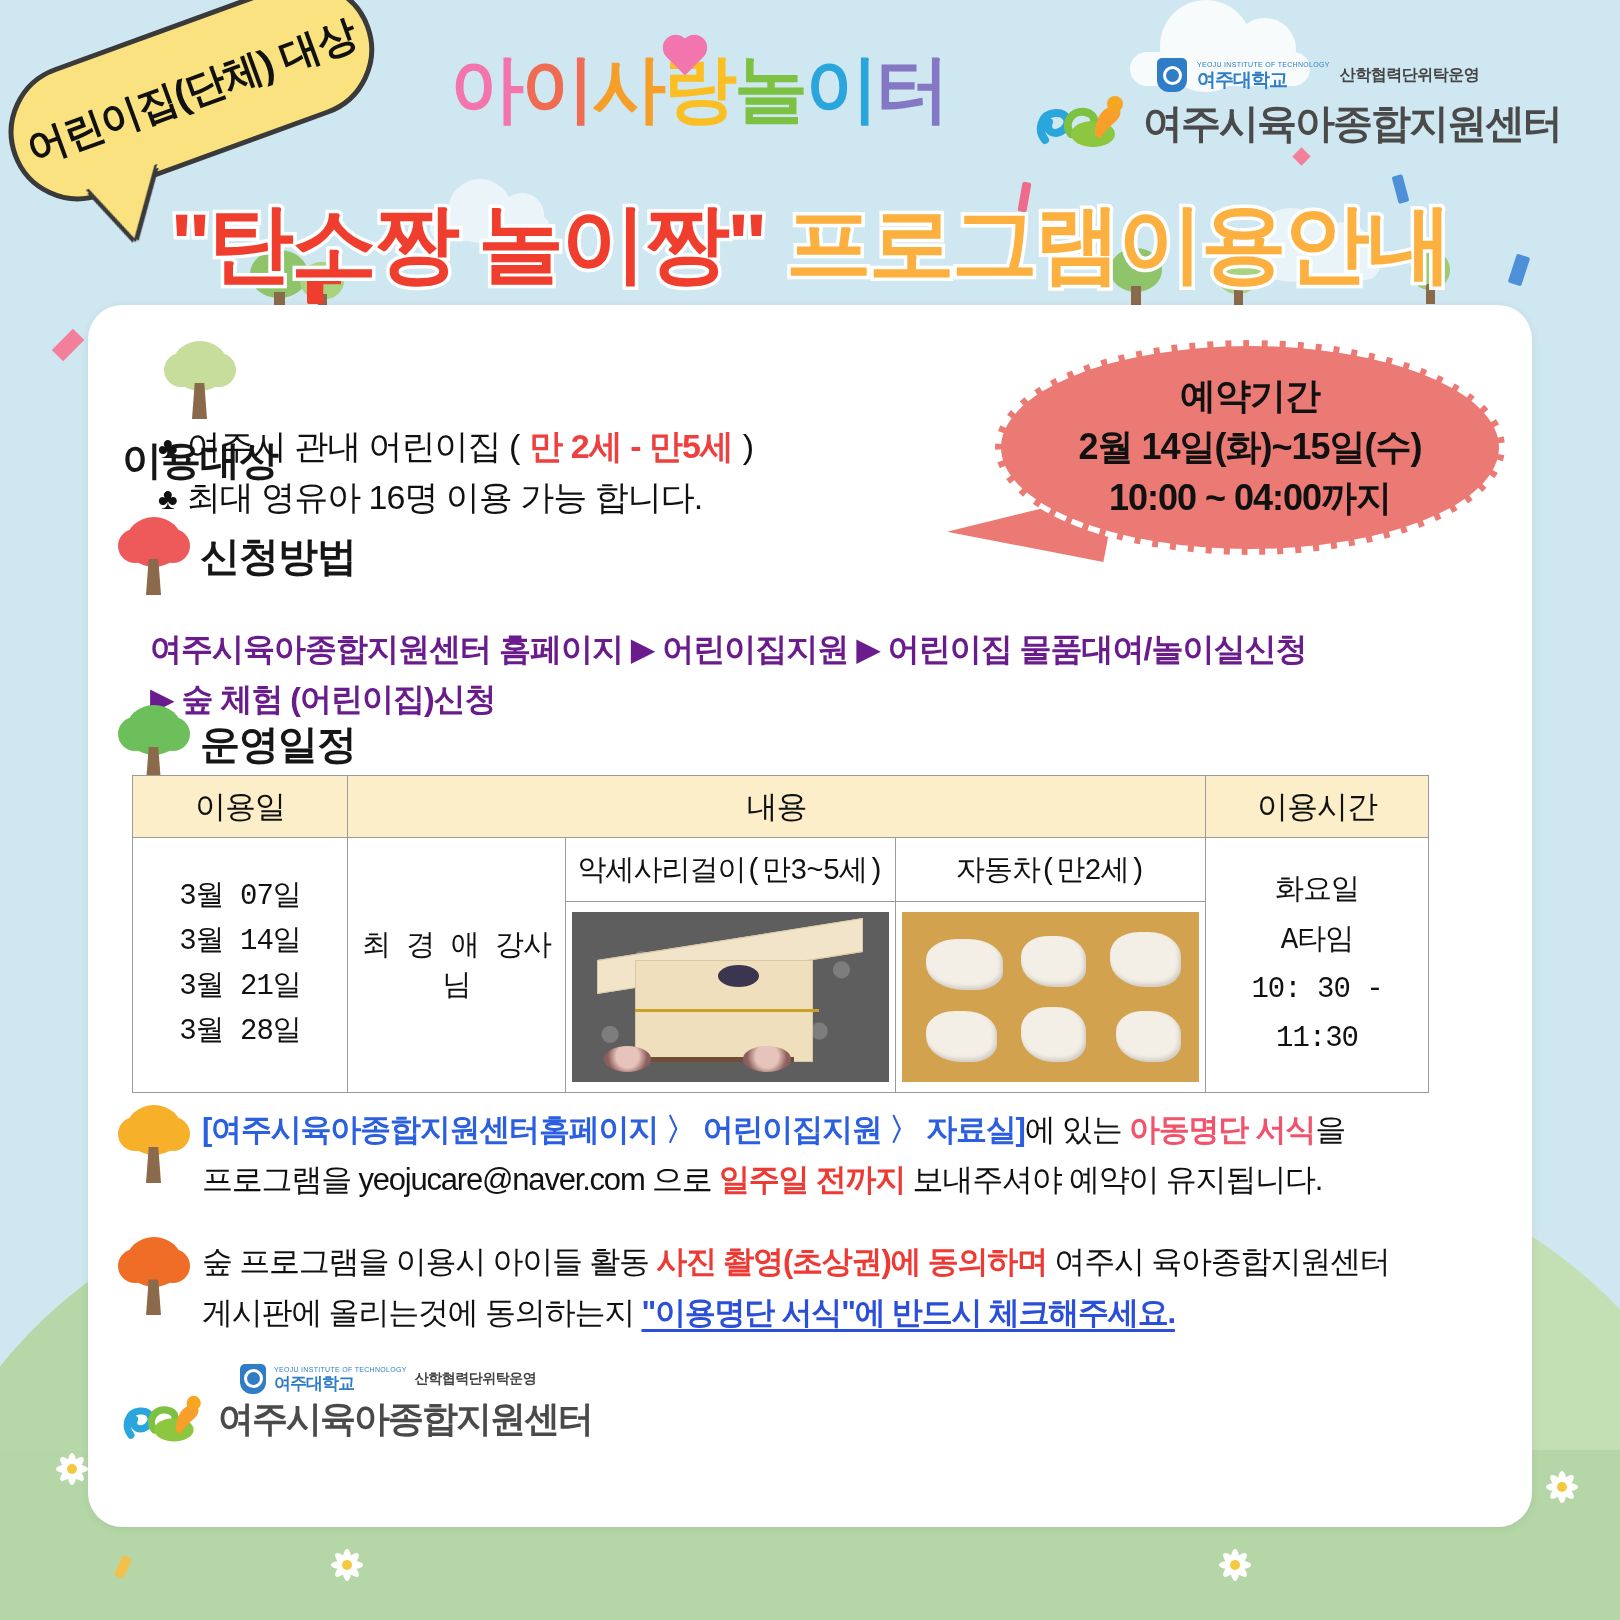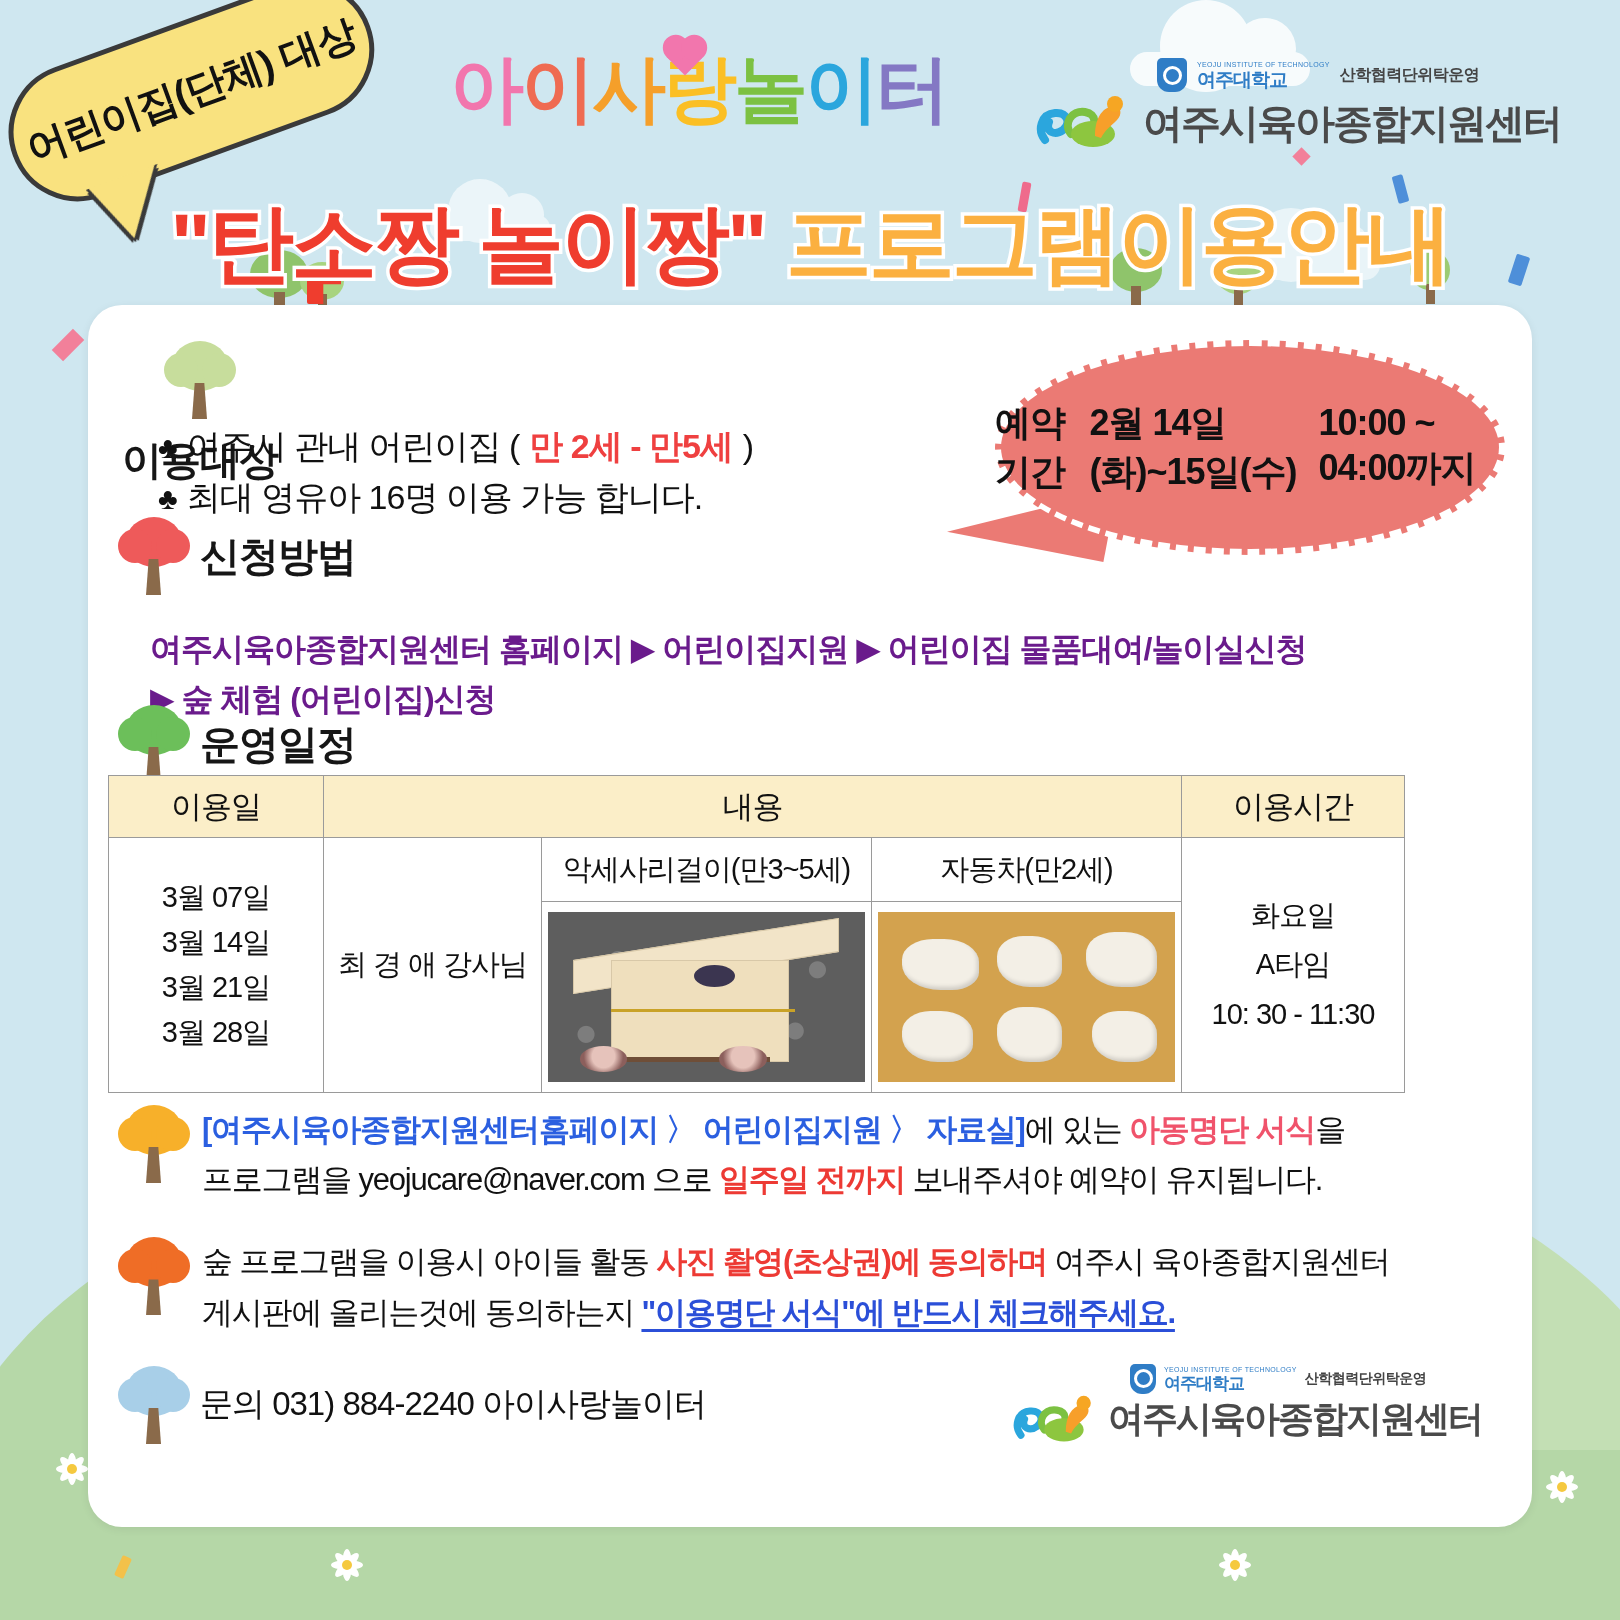--- a/index.html
+++ b/index.html
@@ -169,28 +169,28 @@
   .resv .oval {
     position: absolute; inset: 0; background: #eb7a74;
     border-radius: 50%; border: 6px dashed #fff;
   }
   .resv .tail {
     position: absolute; left: -48px; top: 150px; width: 170px; height: 72px;
     background: #eb7a74;
     clip-path: polygon(0 58%, 100% 0, 92% 100%);
   }
   .resv .txt {
-    position: absolute; inset: 0; display: flex; 
+    position: absolute; inset: 0; display: flex; flex-direction: column;
     align-items: center; justify-content: center; gap: 2px;
     font-size: 36px; font-weight: 800; color: #111; letter-spacing: -1px; z-index: 3;
   }
 
   
   table.sched {
-    border-collapse: collapse; width: 1296px; margin-left: 20px; table-layout: fixed;
+    border-collapse: collapse; width: 1296px; margin-left: 44px; table-layout: fixed; font-family: Liberation Mono, monospace;
   }
   table.sched th, table.sched td {
     border: 1px solid #9a9a9a; text-align: center; vertical-align: middle;
     font-size: 29px; color: #111; letter-spacing: -1px;
   }
   table.sched thead th { background: #fbeec8; height: 62px; font-weight: 500; font-size: 31px; }
   .col-date { width: 215px; }
   .col-teacher { width: 218px; }
   .col-a { width: 330px; }
   .col-b { width: 310px; }
@@ -506,27 +506,20 @@
           <div>
             <span>숲 프로그램을 이용시 아이들 활동 </span><span class="t-red">사진 촬영(초상권)에 동의하며</span><span> 여주시 육아종합지원센터</span>
           </div>
           <div>
             <span>게시판에 올리는것에 동의하는지 </span><span class="t-underline-blue">"이용명단 서식"에 반드시 체크해주세요.</span>
           </div>
         </div>
       </div>
 
       <div class="foot-row">
-        <div class="foot-contact">
-          <div class="treeicon">
-            <div class="crown" style="background:#a8cfe8;"></div>
-            <div class="trunk"></div>
-          </div>
-          <span>문의 031) 884-2240  아이사랑놀이터</span>
-        </div>
 
         <div class="footer-logo" style="margin-right:40px;">
           <div class="uni-row">
             <div class="uni-shield" style="width:26px;height:30px;"></div>
             <div>
               <div class="uni-eng">YEOJU INSTITUTE OF TECHNOLOGY</div>
               <div class="uni-kor" style="font-size:17px;">여주대학교</div>
             </div>
             <div class="uni-sub" style="font-size:14px;">산학협력단위탁운영</div>
           </div>

